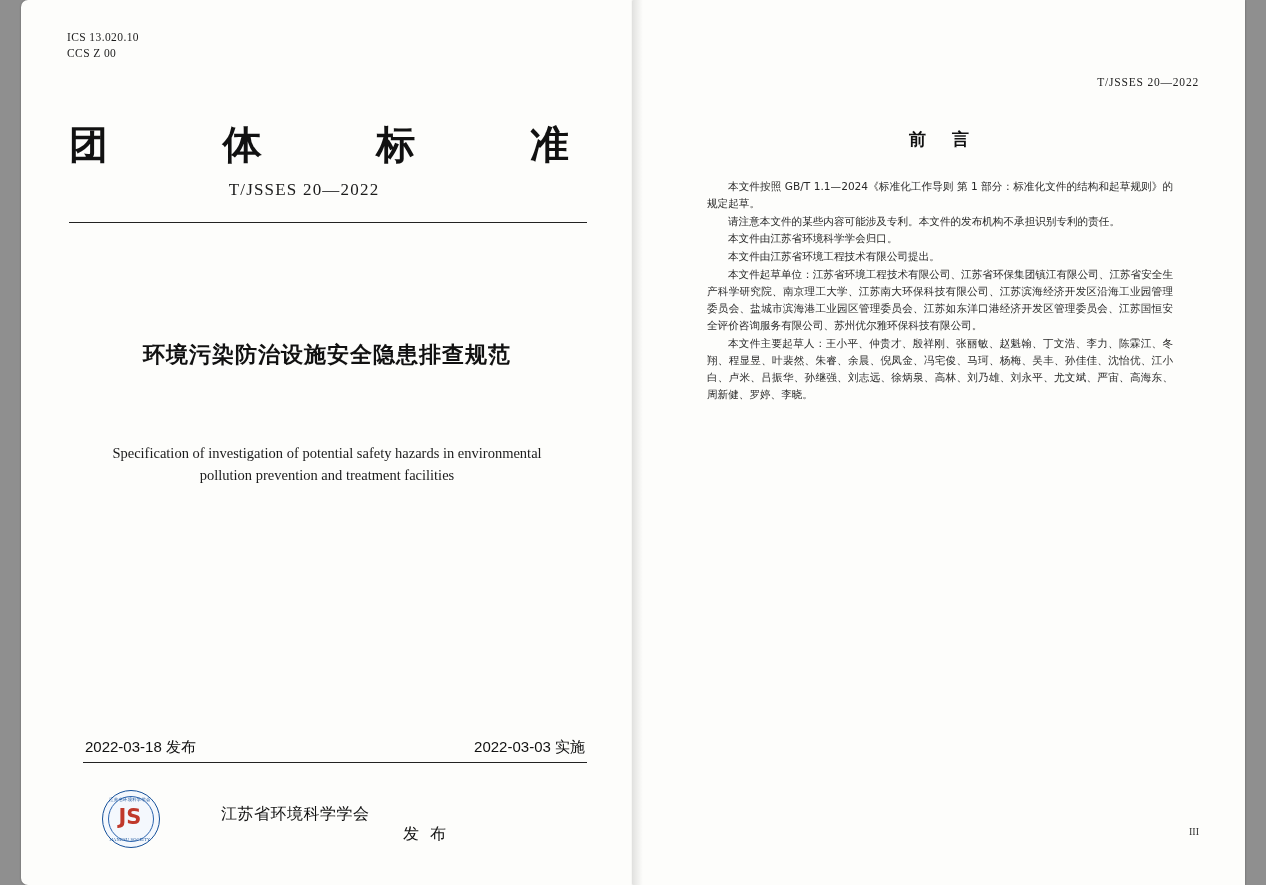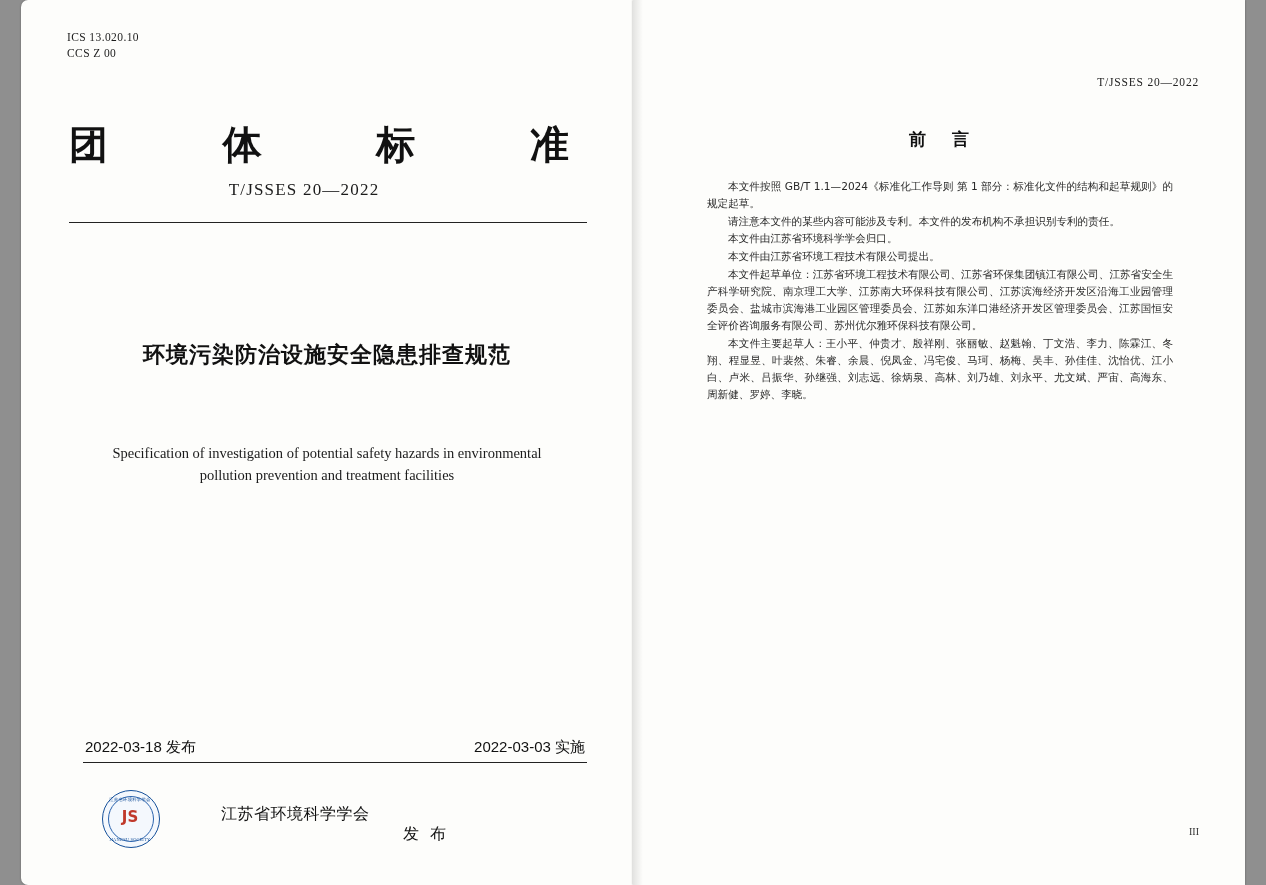--- a/index.html
+++ b/index.html
@@ -173,21 +173,21 @@
     border: 1px solid #2a63ad;
     border-radius: 50%;
   }
   .emblem .core {
     position: absolute;
     left: 14px; top: 16px;
     width: 28px; height: 22px;
     color: #c0392b;
     font-family: "DejaVu Sans", sans-serif;
     font-weight: bold;
-    font-size: 15px;
+    font-size: 21px;
     text-align: center;
     line-height: 22px;
   }
   .emblem .arc-top, .emblem .arc-bottom {
     position: absolute;
     left: 0;
     width: 56px;
     text-align: center;
     font-size: 4.4px;
     color: #15509a;

